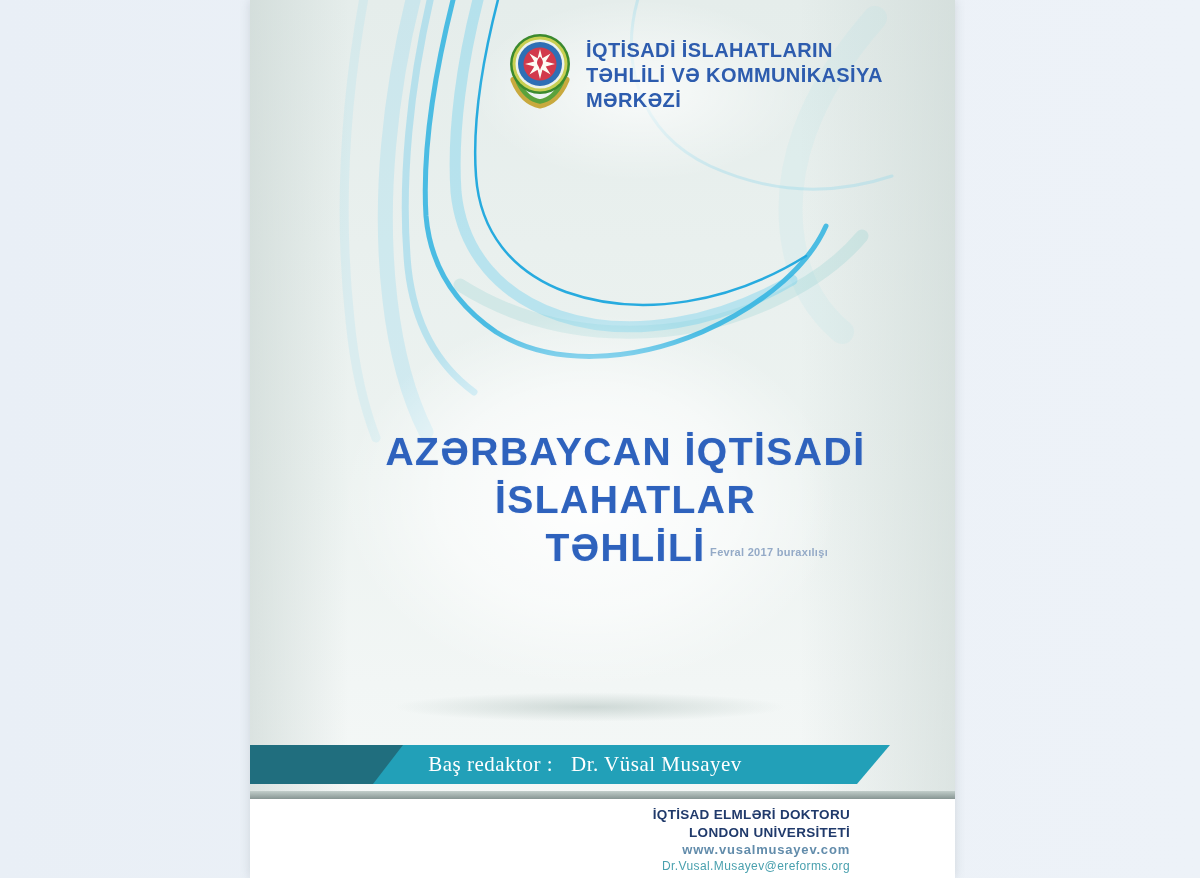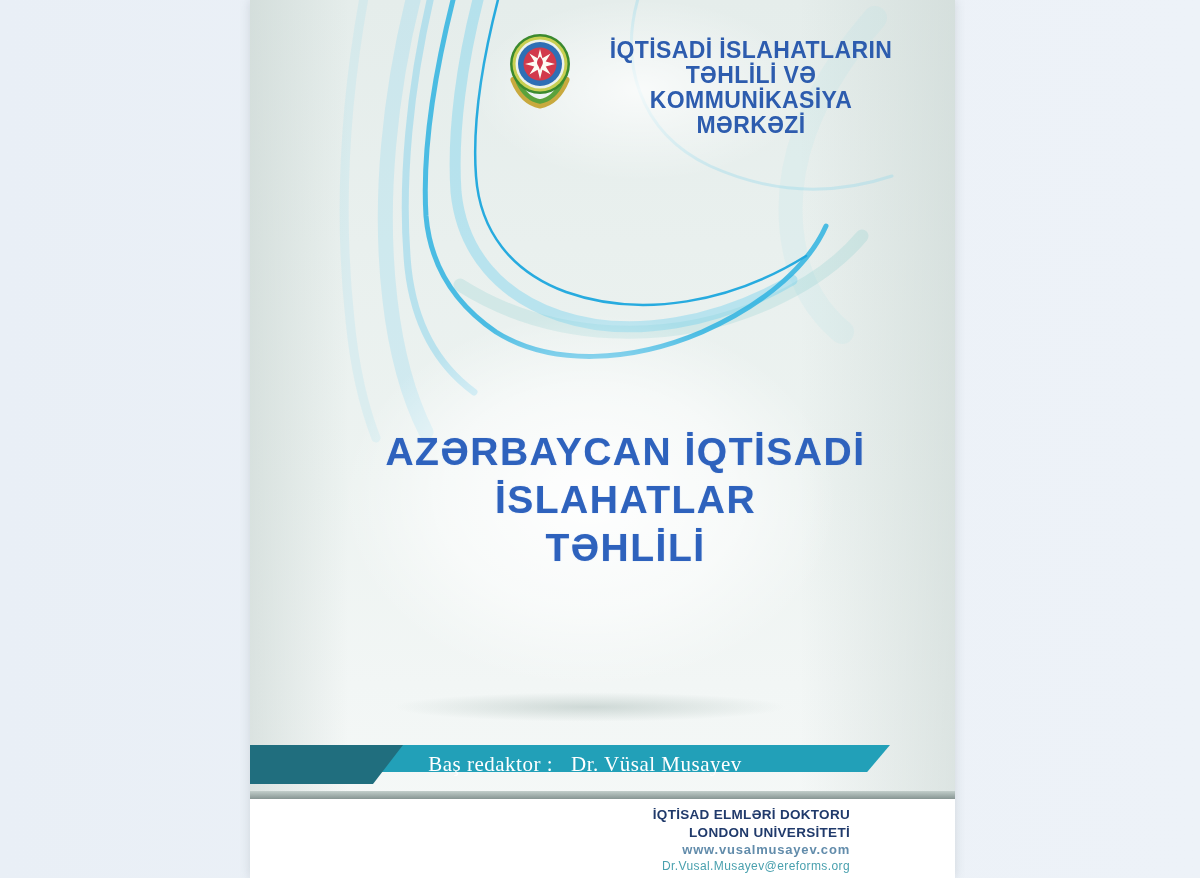--- a/index.html
+++ b/index.html
@@ -28,37 +28,37 @@
   }
   .reflection{
     position:absolute;left:60px;top:686px;width:560px;height:42px;pointer-events:none;
     background:radial-gradient(ellipse 50% 50% at 50% 50%,rgba(176,192,188,.55) 0%,rgba(176,192,188,0) 70%);
   }
   
   .org-header{position:absolute;left:258px;top:30px;width:440px;height:100px;}
   .org-emblem{position:absolute;left:0;top:0;width:64px;height:82px;}
   .org-name{
     position:absolute;left:78px;top:8px;width:330px;
-    color:#2d5cae;font-weight:bold;font-size:23px;line-height:25px;letter-spacing:.4px;text-align:center;
+    color:#2d5cae;font-weight:bold;font-size:20px;line-height:25px;letter-spacing:.4px;
   }
   
   .title-block{
     position:absolute;left:0;top:404px;width:705px;text-align:center;
     transform:translateX(23px);
     color:#2e62bd;font-weight:bold;font-size:39px;line-height:48px;letter-spacing:1.5px;
     text-shadow:0 0 1px rgba(110,145,215,.55);
     margin-top:24px;
   }
   .edition{
     position:absolute;left:0;top:546px;width:578px;text-align:right;
     color:#94aac7;font-size:11px;font-weight:bold;letter-spacing:.3px;
   }
   
   .banner{
-    position:absolute;left:0;top:745px;width:640px;height:27px;
+    position:absolute;left:0;top:745px;width:640px;height:39px;
     background:#22a0b8;
     clip-path:polygon(0 0,640px 0,607px 39px,0 39px);
   }
   .banner-dark{
     position:absolute;left:0;top:0;width:153px;height:39px;background:#206e7e;
     clip-path:polygon(0 0,153px 0,123px 39px,0 39px);
   }
   .banner-text{
     position:absolute;left:150px;right:120px;top:0;height:39px;
     display:flex;align-items:center;justify-content:center;gap:18px;
@@ -117,20 +117,21 @@
       <div>TƏHLİLİ VƏ KOMMUNİKASİYA</div>
       <div>MƏRKƏZİ</div>
     </div>
   </div>
 
   <div class="title-block">
     <div>AZƏRBAYCAN İQTİSADİ</div>
     <div>İSLAHATLAR</div>
     <div>TƏHLİLİ</div>
   </div>
+  <div class="edition">Fevral 2017 buraxılışı</div>
 
   <div class="banner">
     <div class="banner-dark"></div>
     <div class="banner-text">
       <span>Baş redaktor :</span>
       <span>Dr. Vüsal Musayev</span>
     </div>
   </div>
 
   <div class="gray-line"></div>

